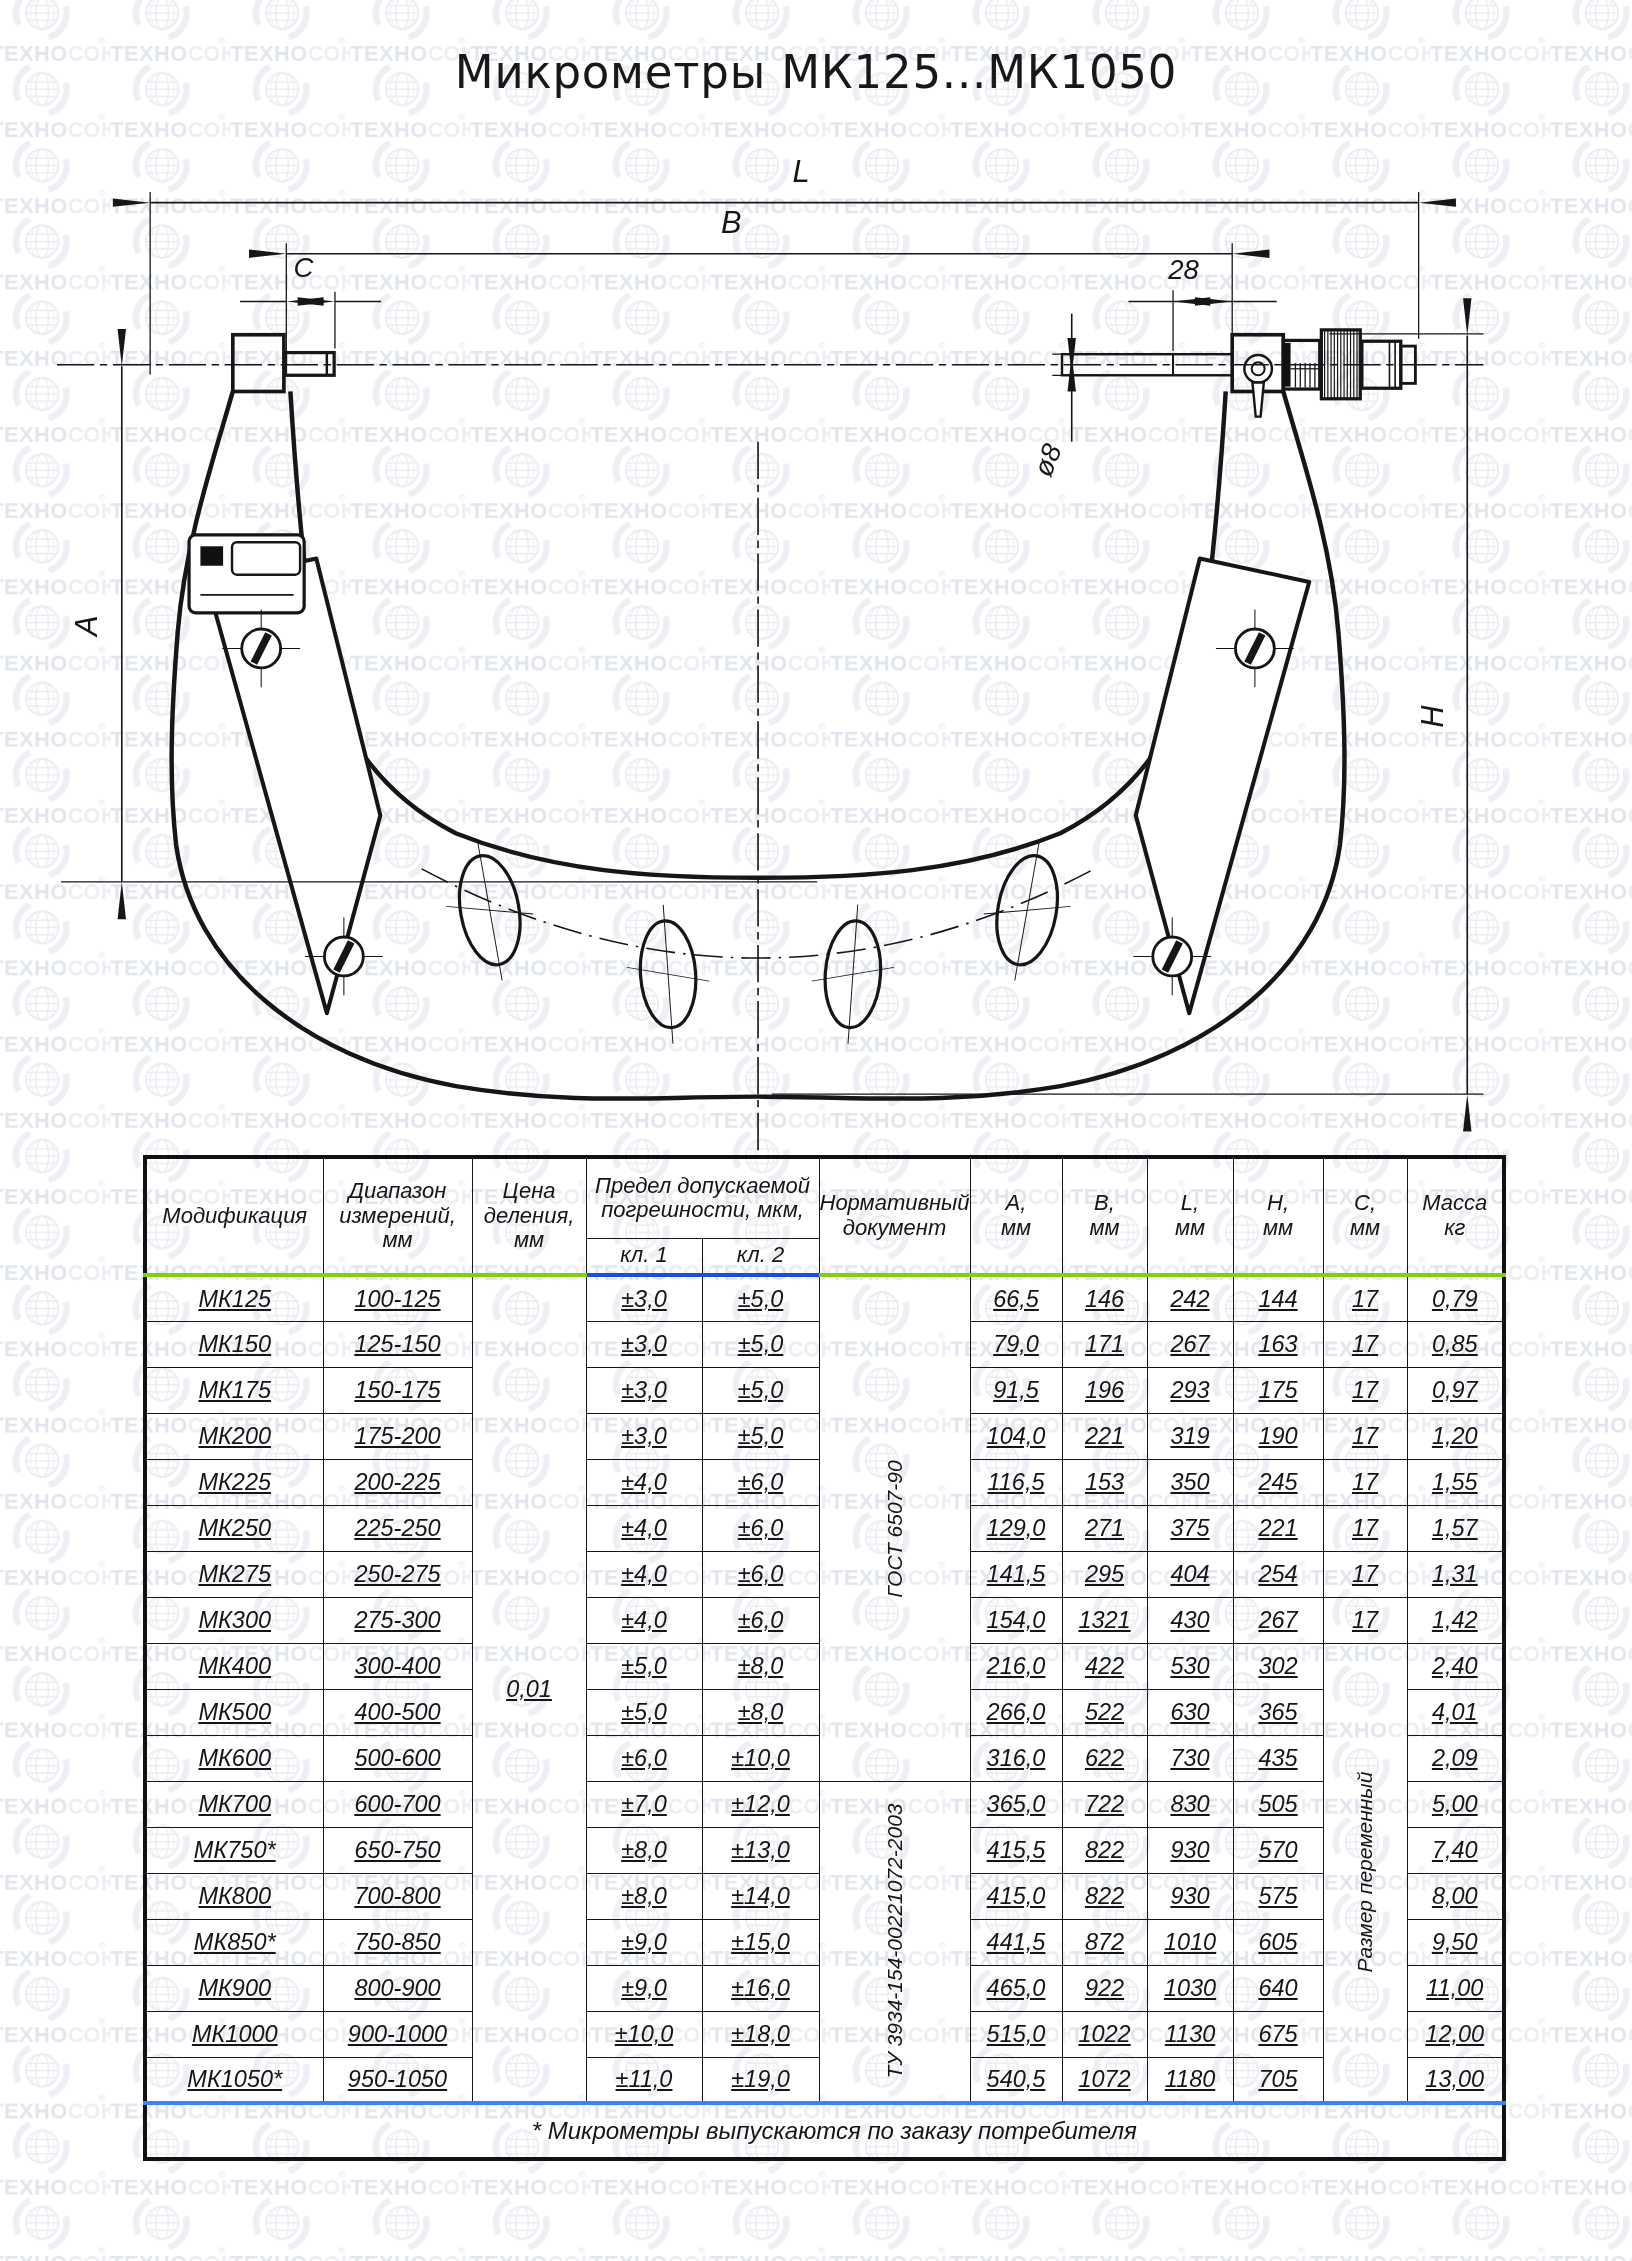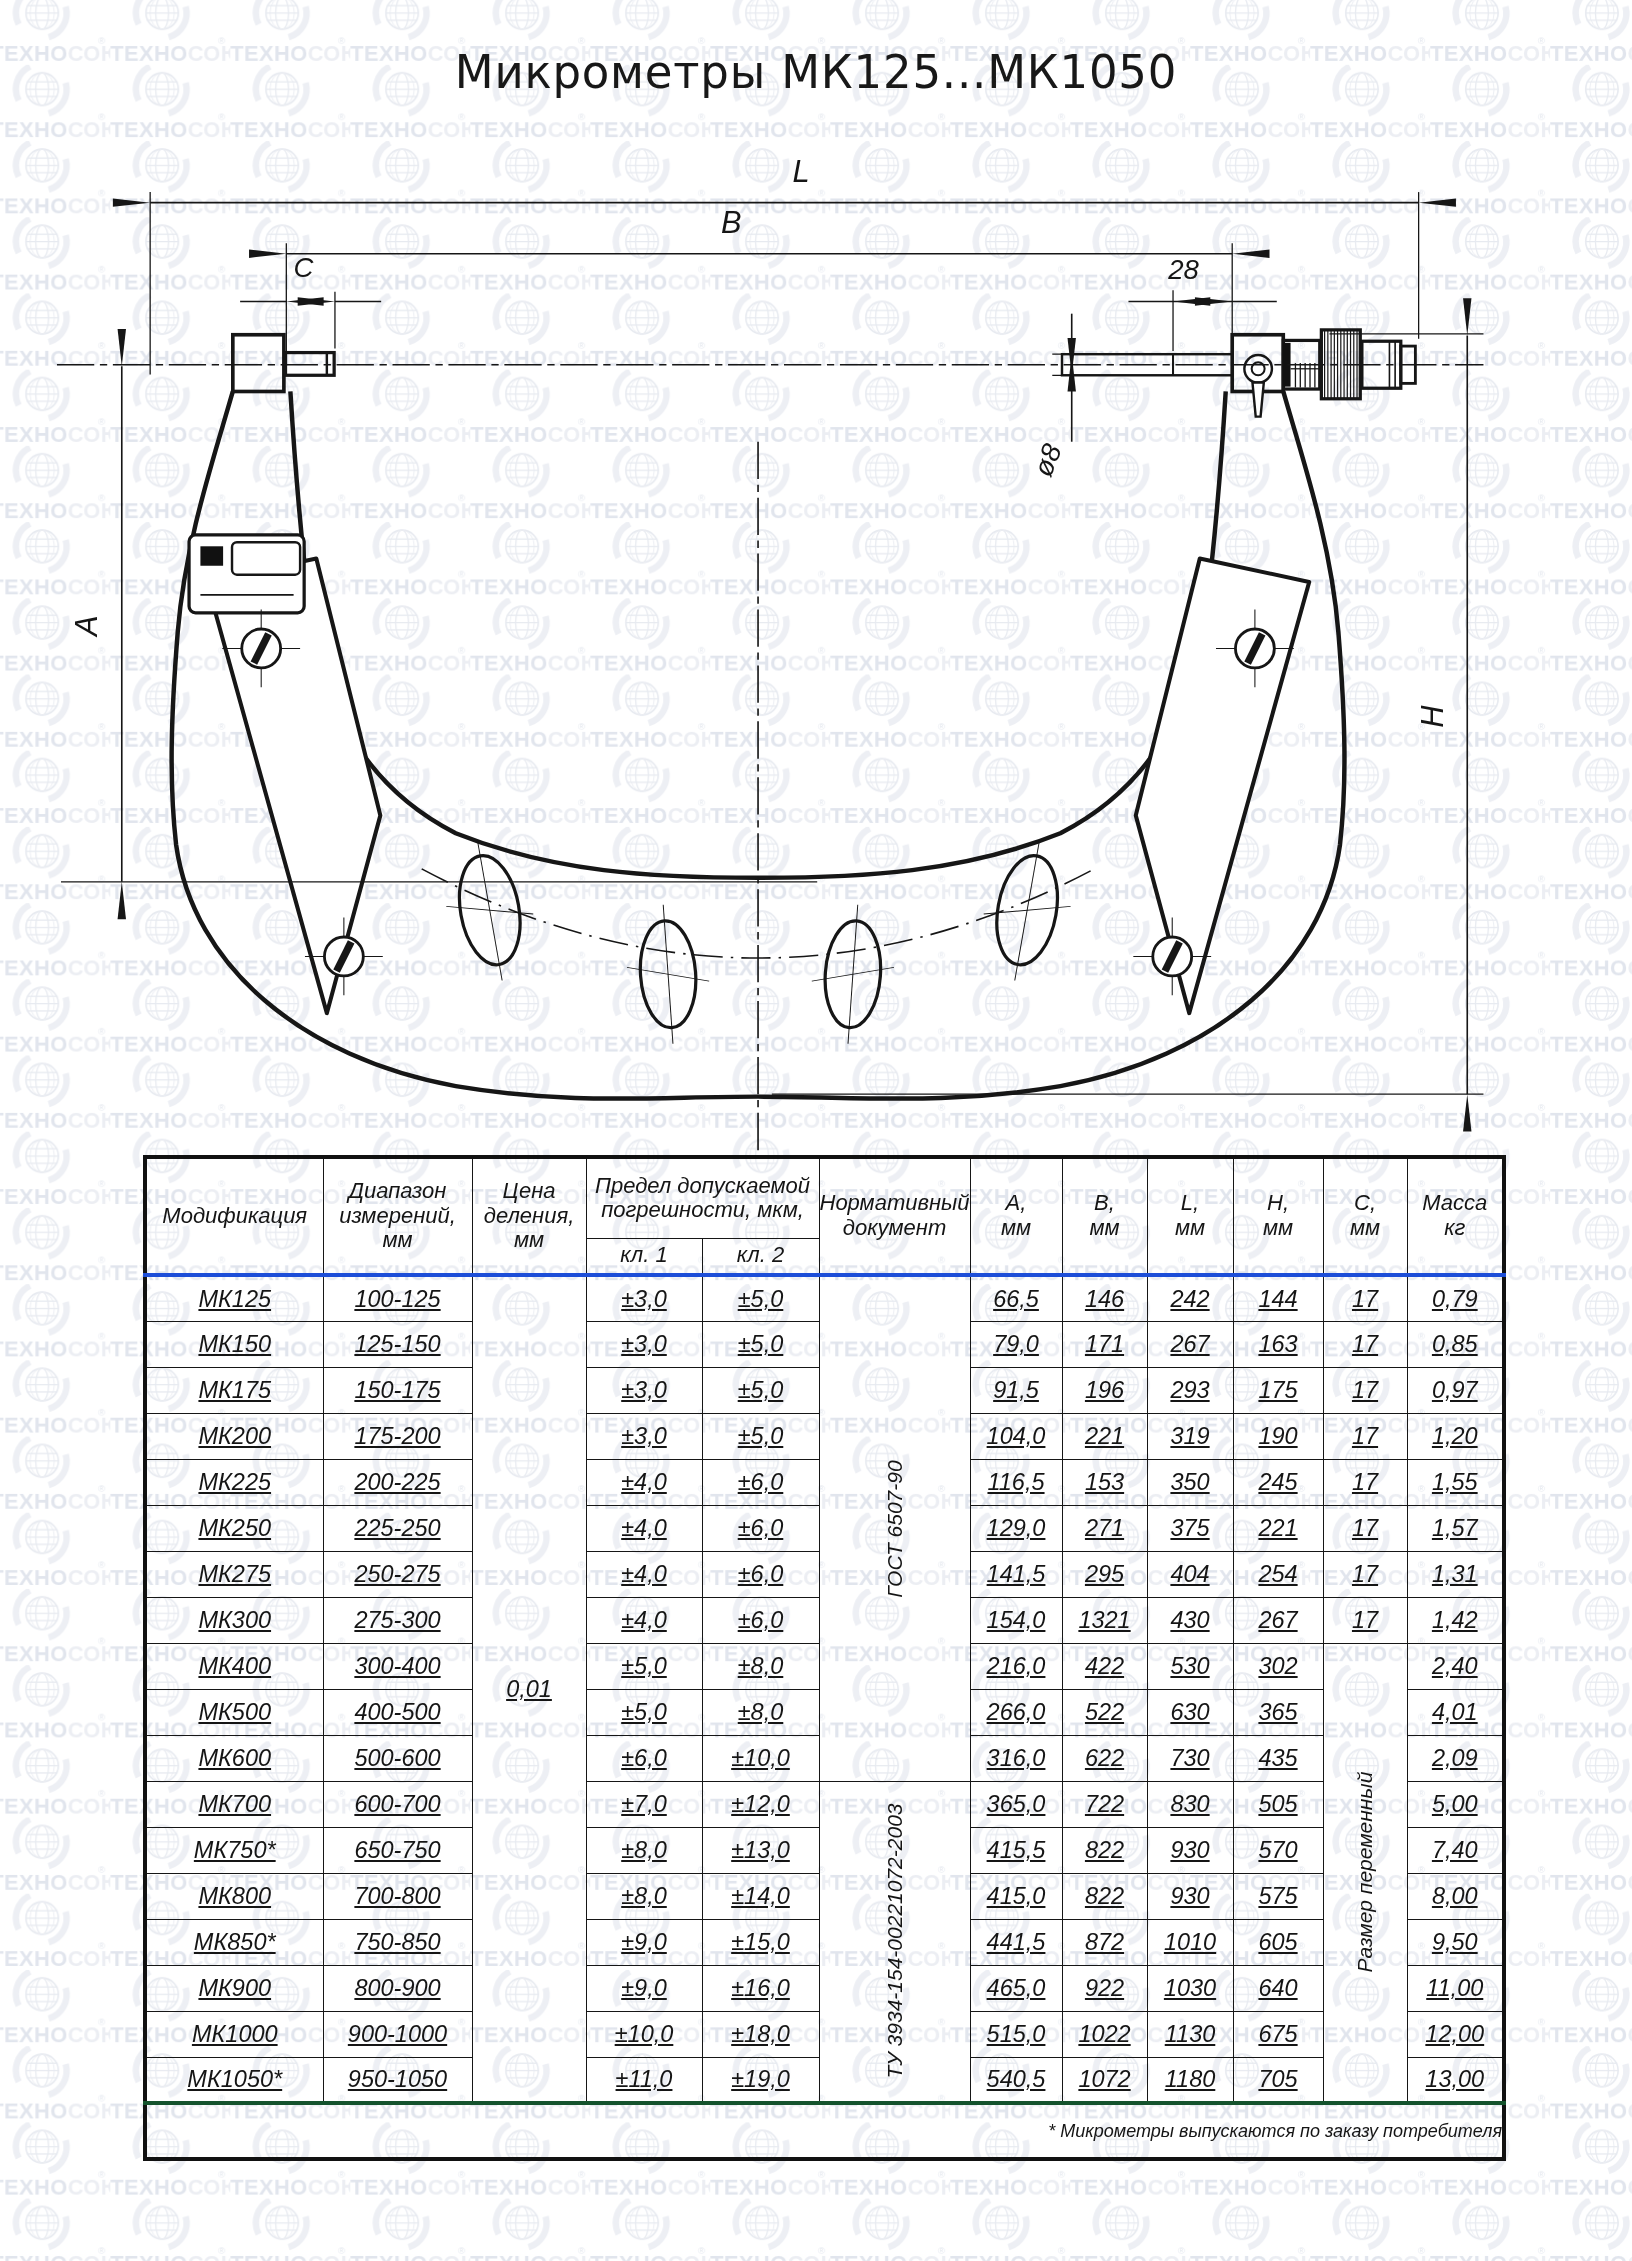--- a/index.html
+++ b/index.html
@@ -23,32 +23,32 @@
   }
   .spec-table th,.spec-table td{
     border:1.6px solid #161616;text-align:center;vertical-align:middle;
     padding:0;font-weight:normal;line-height:1.12;
   }
   .spec-table{border:4px solid #111;}
   .spec-table thead th{font-size:22px;}
   .spec-table thead tr.h-main{height:81px;}
   .spec-table thead tr.h-sub{height:37px;}
   .spec-table thead tr.h-sub th{border-bottom:4px solid #1d4ed8;}
-  .spec-table thead tr.h-main th[rowspan]{border-bottom:4px solid #1d4ed8;}
+  .spec-table thead tr.h-main th[rowspan]{border-bottom:4px solid #84cc16;}
   .spec-table tbody tr{height:46px;text-decoration:underline;}
   .spec-table tbody td{font-size:23.5px;}
   .spec-table td.rot{position:relative;}
   .spec-table td.rot .vtext{
     position:absolute;left:50%;top:50%;
     transform:translate(-50%,-50%) rotate(-90deg);
     white-space:nowrap;font-size:21px;
   }
   .spec-table tfoot td{
-    border-top:4px solid #14532d;text-align:right;padding:6.5px 0 6.5px 19.5px;
-    font-size:18px;height:39px;
+    border-top:4px solid #3b82f6;text-align:center;padding:6.5px 0 6.5px 19.5px;
+    font-size:24px;height:39px;
   }
 </style>
 </head>
 <body>
 
 <svg class="layer wm-svg" width="1632" height="2261" viewBox="0 0 2013 2789">
   <defs>
     <pattern id="wm" width="148" height="94" patternUnits="userSpaceOnUse" x="-12" y="-14">
       <g transform="translate(64,30)">
         <circle r="20" fill="none" stroke="#e7eaf0" stroke-width="2"></circle>

